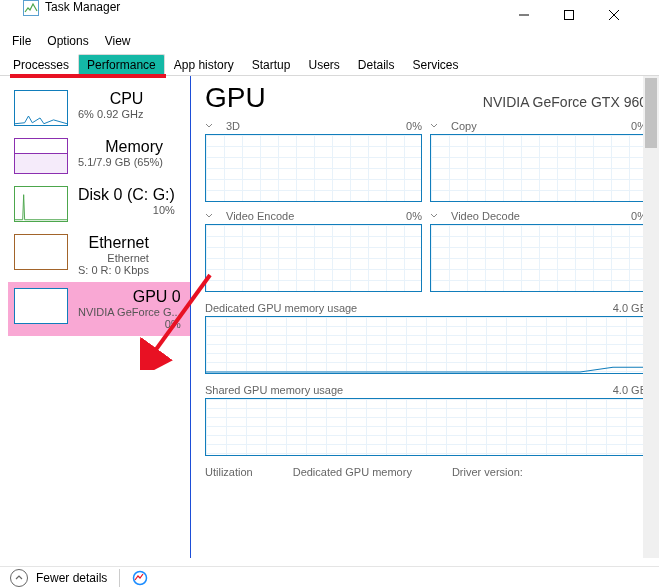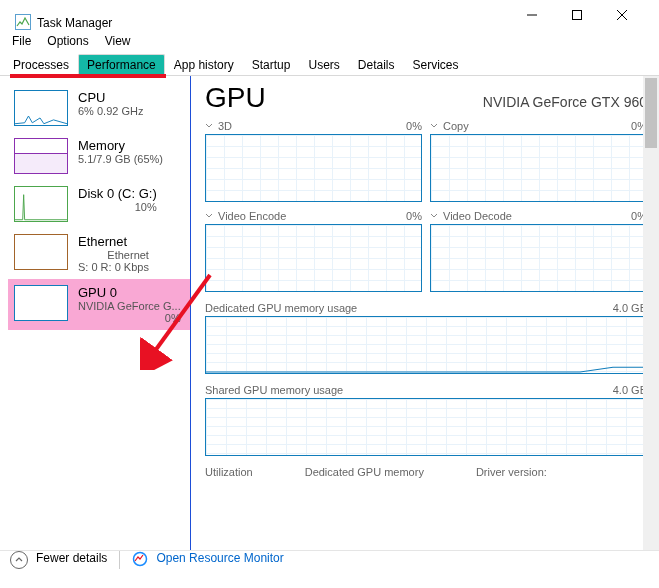--- a/index.html
+++ b/index.html
@@ -11,22 +11,22 @@
     color: #000;
     width: 659px;
     height: 588px;
     overflow: hidden;
     position: relative;
   }
   
   .titlebar {
     height: 30px;
     display: flex;
-    align-items: flex-end;
-    padding: 0 15px;
+    align-items: flex-start;
+    padding: 0 23px;
   }
   .titlebar .app-icon {
     width: 16px; height: 16px;
     margin-right: 6px;
     display: inline-flex;
     align-items: center;
     justify-content: center;
   }
   .titlebar .title { font-size: 12px; }
   .titlebar .spacer { flex: 1; }
@@ -98,21 +98,21 @@
     background: #f9a8d4;
   }
   .thumb {
     width: 54px;
     height: 36px;
     border: 1px solid;
     background: #fff;
     position: relative;
     flex-shrink: 0;
   }
-  .side-text .name { font-size: 13px; }
+  .side-text .name { font-size: 16px; text-align: right; }
   .side-text .sub { font-size: 11px; color: #555; white-space: nowrap; overflow: hidden; text-overflow: ellipsis; max-width: 110px; text-align: right; }
   .content-wrap {
     flex: 1;
     border-left: 1px solid #1d4ed8;
     position: relative;
     overflow: hidden;
   }
   .content {
     padding: 6px 12px 0 14px;
     position: relative;
@@ -149,21 +149,21 @@
   .chart-box {
     position: relative;
   }
   .chart-header {
     display: flex;
     justify-content: space-between;
     font-size: 11px;
     color: #666;
     margin-bottom: 2px;
   }
-  .chart-header .left { display: flex; align-items: flex-start; gap: 5px; }
+  .chart-header .left { display: flex; align-items: flex-start; gap: 13px; }
   .chev {
     display: inline-block;
   }
   .chart {
     border: 1px solid #117dbb;
     height: 68px;
     background-image:
       linear-gradient(to right, #e8f2fa 1px, transparent 1px),
       linear-gradient(to bottom, #e8f2fa 1px, transparent 1px);
     background-size: 18px 11px;
@@ -180,30 +180,31 @@
   .wide-chart {
     border: 1px solid #117dbb;
     height: 58px;
     background-image:
       linear-gradient(to right, #e8f2fa 1px, transparent 1px),
       linear-gradient(to bottom, #e8f2fa 1px, transparent 1px);
     background-size: 20px 9px;
   }
   .stats-row {
     display: flex;
-    gap: 52px;
+    gap: 40px;
     margin-top: 10px;
     font-size: 11px;
     color: #666;
   }
   
   .bottombar {
-    height: 38px;
+    height: 22px;
     border-top: 1px solid #e5e5e5;
     display: flex;
+    align-items: center;
     padding: 0 10px;
     font-size: 12px;
     gap: 8px;
     position: absolute;
     left: 0; right: 0; bottom: 0;
     background: #fff;
   }
   .circ-btn {
     width: 18px; height: 18px;
     border: 1px solid #666;
@@ -434,14 +435,13 @@
       </svg>
   </span>
   <span>Fewer details</span>
   <span class="divider"></span>
   <span class="orm-icon">
     <svg viewBox="0 0 16 16">
         <circle cx="8" cy="8" r="6.5" fill="none" stroke="#1a8cff" stroke-width="1.5"></circle>
         <polyline points="3,10 6,6 8,8 11,4" fill="none" stroke="#e81123" stroke-width="1.2"></polyline>
       </svg>
   </span>
-  <span class="link">Open Resource Monitor</span>
 </div>
 
 </body></html>

